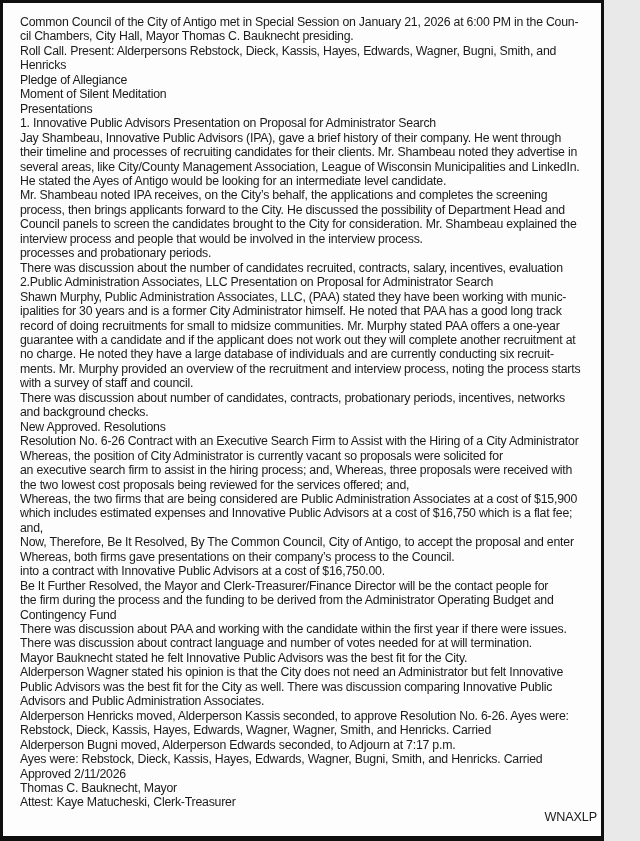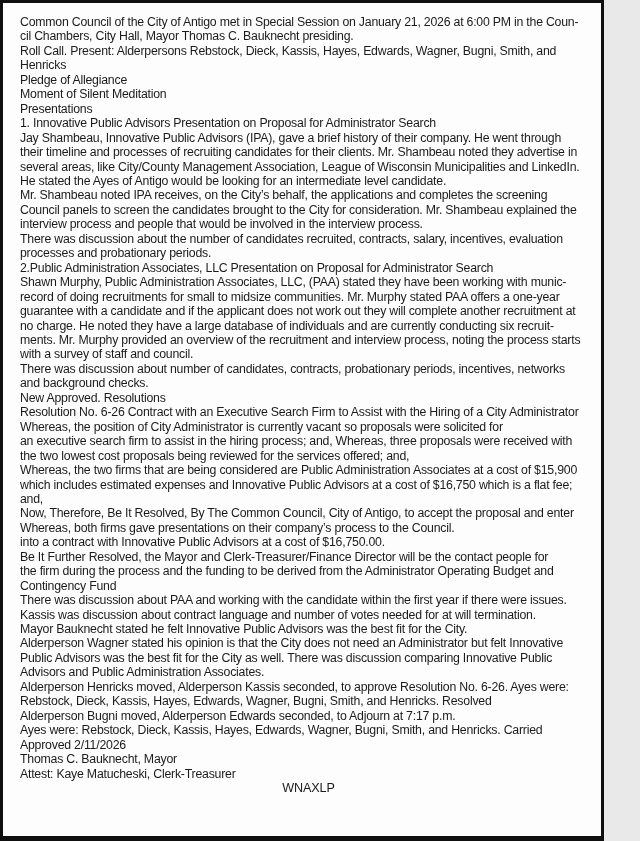--- a/index.html
+++ b/index.html
@@ -28,21 +28,21 @@
     font-size: 12.3px;
     line-height: 14.45px;
     letter-spacing: -0.22px;
     white-space: pre;
     color: #1b1b1b;
   }
   .footer-tag {
     font-size: 12.6px;
     line-height: 14.45px;
     letter-spacing: -0.1px;
-    text-align: center;
+    text-align: right;
     color: #1b1b1b;
   }
 </style>
 </head>
 <body>
 
 <div class="scan-page">
   <div>
       <div class="line">Common Council of the City of Antigo met in Special Session on January 21, 2026 at 6:00 PM in the Coun-</div>
       <div class="line">cil Chambers, City Hall, Mayor Thomas C. Bauknecht presiding.</div>
@@ -50,26 +50,28 @@
       <div class="line">Henricks</div>
       <div class="line">Pledge of Allegiance</div>
       <div class="line">Moment of Silent Meditation</div>
       <div class="line">Presentations</div>
       <div class="line">1. Innovative Public Advisors Presentation on Proposal for Administrator Search</div>
       <div class="line">Jay Shambeau, Innovative Public Advisors (IPA), gave a brief history of their company. He went through</div>
       <div class="line">their timeline and processes of recruiting candidates for their clients. Mr. Shambeau noted they advertise in</div>
       <div class="line">several areas, like City/County Management Association, League of Wisconsin Municipalities and LinkedIn.</div>
       <div class="line">He stated the Ayes of Antigo would be looking for an intermediate level candidate.</div>
       <div class="line">Mr. Shambeau noted IPA receives, on the City’s behalf, the applications and completes the screening</div>
+      <div class="line">process, then brings applicants forward to the City. He discussed the possibility of Department Head and</div>
       <div class="line">Council panels to screen the candidates brought to the City for consideration. Mr. Shambeau explained the</div>
       <div class="line">interview process and people that would be involved in the interview process.</div>
+      <div class="line">processes and probationary periods.</div>
       <div class="line">There was discussion about the number of candidates recruited, contracts, salary, incentives, evaluation</div>
-      <div class="line">processes and probationary periods.</div>
       <div class="line">2.Public Administration Associates, LLC Presentation on Proposal for Administrator Search</div>
       <div class="line">Shawn Murphy, Public Administration Associates, LLC, (PAA) stated they have been working with munic-</div>
+      <div class="line">ipalities for 30 years and is a former City Administrator himself. He noted that PAA has a good long track</div>
       <div class="line">record of doing recruitments for small to midsize communities. Mr. Murphy stated PAA offers a one-year</div>
       <div class="line">guarantee with a candidate and if the applicant does not work out they will complete another recruitment at</div>
       <div class="line">no charge. He noted they have a large database of individuals and are currently conducting six recruit-</div>
       <div class="line">ments. Mr. Murphy provided an overview of the recruitment and interview process, noting the process starts</div>
       <div class="line">with a survey of staff and council.</div>
       <div class="line">There was discussion about number of candidates, contracts, probationary periods, incentives, networks</div>
       <div class="line">and background checks.</div>
       <div class="line">New Approved. Resolutions</div>
       <div class="line">Resolution No. 6-26 Contract with an Executive Search Firm to Assist with the Hiring of a City Administrator</div>
       <div class="line">Whereas, the position of City Administrator is currently vacant so proposals were solicited for</div>
@@ -78,27 +80,27 @@
       <div class="line">Whereas, the two firms that are being considered are Public Administration Associates at a cost of $15,900</div>
       <div class="line">which includes estimated expenses and Innovative Public Advisors at a cost of $16,750 which is a flat fee;</div>
       <div class="line">and,</div>
       <div class="line">Now, Therefore, Be It Resolved, By The Common Council, City of Antigo, to accept the proposal and enter</div>
       <div class="line">Whereas, both firms gave presentations on their company’s process to the Council.</div>
       <div class="line">into a contract with Innovative Public Advisors at a cost of $16,750.00.</div>
       <div class="line">Be It Further Resolved, the Mayor and Clerk-Treasurer/Finance Director will be the contact people for</div>
       <div class="line">the firm during the process and the funding to be derived from the Administrator Operating Budget and</div>
       <div class="line">Contingency Fund</div>
       <div class="line">There was discussion about PAA and working with the candidate within the first year if there were issues.</div>
-      <div class="line">Kassis was discussion about contract language and number of votes needed for at will termination.</div>
+      <div class="line">There was discussion about contract language and number of votes needed for at will termination.</div>
       <div class="line">Mayor Bauknecht stated he felt Innovative Public Advisors was the best fit for the City.</div>
       <div class="line">Alderperson Wagner stated his opinion is that the City does not need an Administrator but felt Innovative</div>
       <div class="line">Public Advisors was the best fit for the City as well. There was discussion comparing Innovative Public</div>
       <div class="line">Advisors and Public Administration Associates.</div>
       <div class="line">Alderperson Henricks moved, Alderperson Kassis seconded, to approve Resolution No. 6-26. Ayes were:</div>
-      <div class="line">Rebstock, Dieck, Kassis, Hayes, Edwards, Wagner, Bugni, Smith, and Henricks. Resolved</div>
+      <div class="line">Rebstock, Dieck, Kassis, Hayes, Edwards, Wagner, Wagner, Smith, and Henricks. Carried</div>
       <div class="line">Alderperson Bugni moved, Alderperson Edwards seconded, to Adjourn at 7:17 p.m.</div>
       <div class="line">Ayes were: Rebstock, Dieck, Kassis, Hayes, Edwards, Wagner, Bugni, Smith, and Henricks. Carried</div>
       <div class="line">Approved 2/11/2026</div>
       <div class="line">Thomas C. Bauknecht, Mayor</div>
       <div class="line">Attest: Kaye Matucheski, Clerk-Treasurer</div>
     </div>
   <div class="footer-tag">WNAXLP</div>
 </div>
 
 </body></html>

